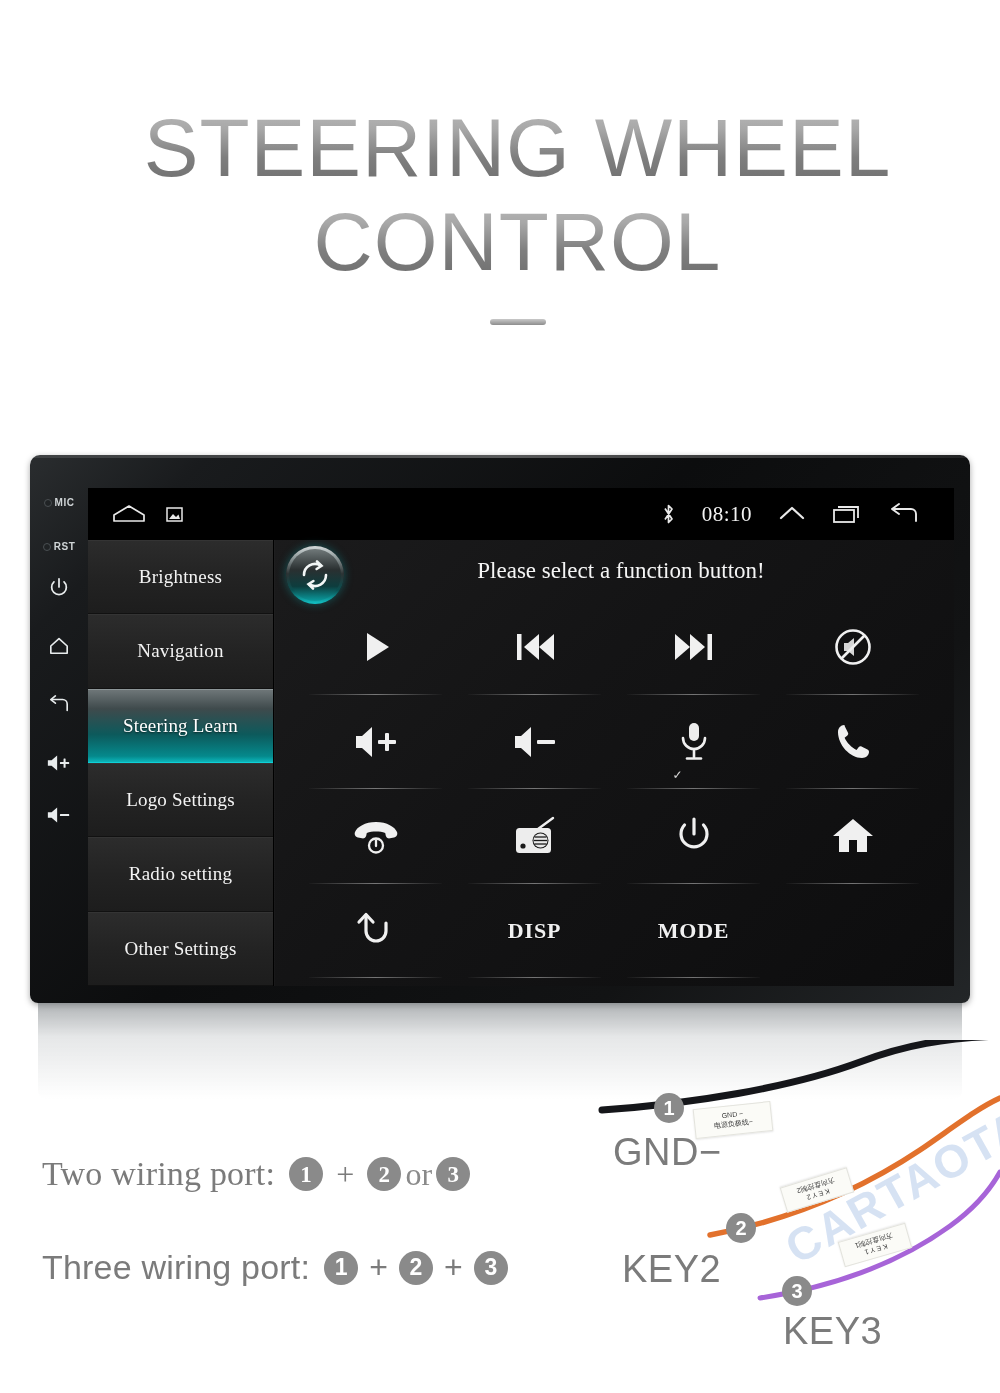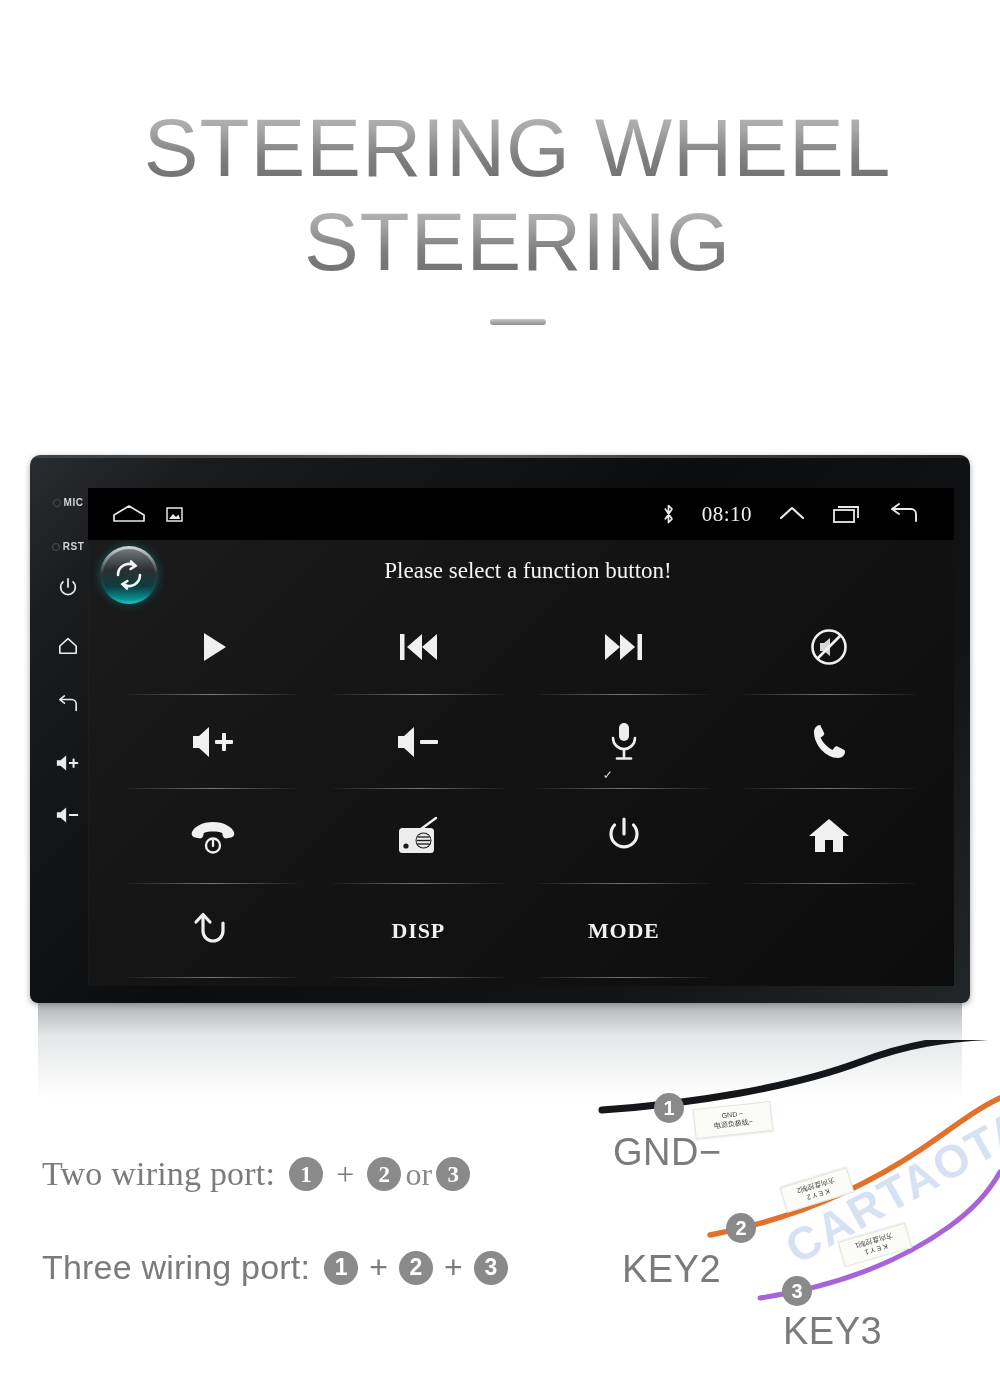--- a/index.html
+++ b/index.html
@@ -66,21 +66,21 @@
     background: linear-gradient(to right, rgba(255,255,255,0.10), rgba(255,255,255,0.30), rgba(255,255,255,0.08));
   }
 
   
   .bezel-left {
     position: absolute;
     top: 0; left: 0;
     width: 58px; height: 100%;
     display: flex;
     flex-direction: column;
-    align-items: flex-end;
+    align-items: center;
     padding-top: 20px;
     z-index: 6;
   }
   .bezel-left .bz {
     color: #e8eced;
     display: flex;
     align-items: center;
     justify-content: center;
     width: 40px;
   }
@@ -388,21 +388,21 @@
     z-index: 2;
   }
 
   svg { display: block; }
 </style>
 </head>
 <body>
 
 <div class="title-block">
   <span class="title-line l1">STEERING WHEEL</span>
-  <span class="title-line l2">STEERING</span>
+  <span class="title-line l2">CONTROL</span>
   <div class="title-divider"></div>
 </div>
 
 <div class="device-wrap">
   <div class="device">
 
     <div class="bezel-left">
       <div class="bz bz-sp-mic">
         <span class="bz-led">MIC</span>
       </div>
@@ -479,20 +479,28 @@
             <svg width="32" height="22" viewBox="0 0 32 22" fill="none" stroke="#e9e9e9" stroke-width="1.9" stroke-linecap="round" stroke-linejoin="round">
               <path d="M28 18 L28 11 a5 5 0 0 0 -5 -5 L6 6"></path>
               <path d="M11 1 L4 6 L11 11"></path>
             </svg>
           </span>
         </div>
       </div>
 
       <div class="screen-body">
 
+        <div class="sidebar">
+          <div class="side-item">Brightness</div>
+          <div class="side-item">Navigation</div>
+          <div class="side-item active">Steering Learn</div>
+          <div class="side-item">Logo Settings</div>
+          <div class="side-item">Radio setting</div>
+          <div class="side-item">Other Settings</div>
+        </div>
 
         <div class="panel">
           <div class="panel-head">
             <div class="reset-btn">
               <div class="reset-inner">
                 <svg width="34" height="34" viewBox="0 0 34 34" fill="none" stroke="#f2f6f6" stroke-width="2.6" stroke-linecap="round">
                   <path d="M6 17 a11 11 0 0 1 16.5 -9.5"></path>
                   <path d="M28 17 a11 11 0 0 1 -16.5 9.5"></path>
                   <path d="M19 3.5 L23.5 7.8 L18.6 11"></path>
                   <path d="M15 30.5 L10.5 26.2 L15.4 23"></path>

